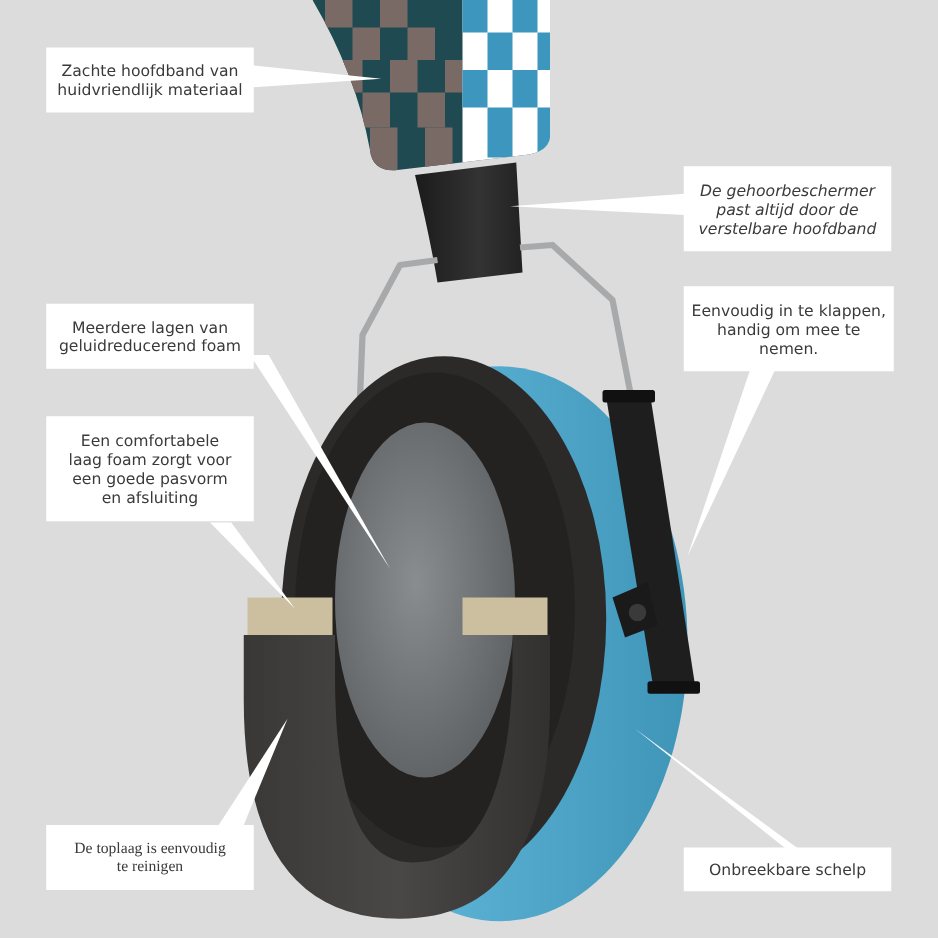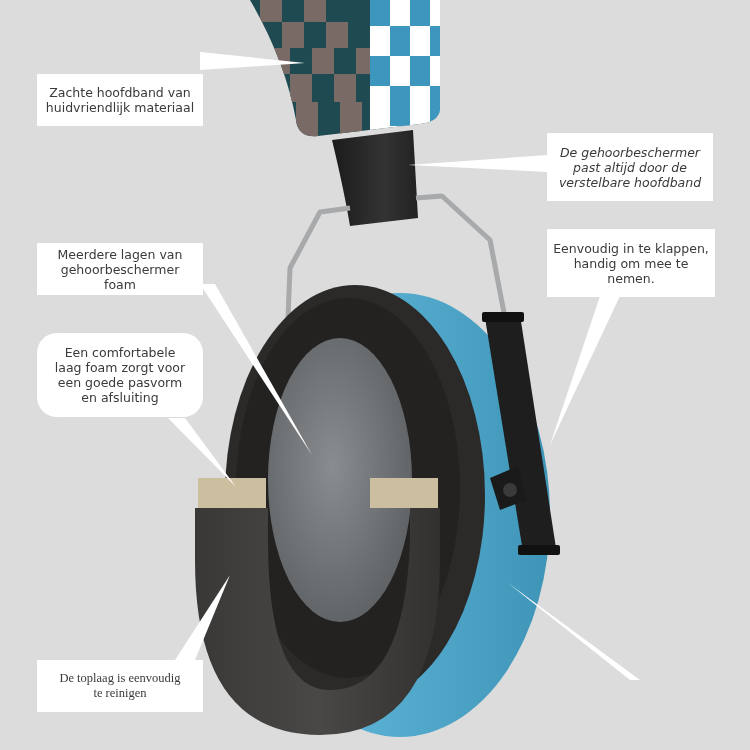--- a/index.html
+++ b/index.html
@@ -97,29 +97,30 @@
       <polygon points="200,52 200,70 305,63"></polygon>
       <polygon points="548,155 548,172 408,165"></polygon>
       <polygon points="600,296 620,296 550,445"></polygon>
       <polygon points="200,284 215,284 312,455"></polygon>
       <polygon points="168,418 185,418 236,487"></polygon>
       <polygon points="175,660 195,660 230,575"></polygon>
       <polygon points="630,680 640,680 508,583"></polygon>
     </g>
   </svg>
 
-  <div class="callout" style="left:37px;top:38px;width:166px;height:52px;margin-top:36px;">Zachte hoofdband van
+  <div class="callout" style="left:37px;top:38px;width:166px;height:52px;">Zachte hoofdband van
 huidvriendlijk materiaal</div>
   <div class="callout" style="left:547px;top:133px;width:166px;height:68px;font-style:italic;">De gehoorbeschermer
 past altijd door de
 verstelbare hoofdband</div>
   <div class="callout" style="left:547px;top:229px;width:168px;height:68px;">Eenvoudig in te klappen,
 handig om mee te
 nemen.</div>
   <div class="callout" style="left:37px;top:243px;width:166px;height:52px;">Meerdere lagen van
-gehoorbeschermer foam</div>
-  <div class="callout" style="left:37px;top:333px;width:166px;height:84px;border-radius:20px;">Een comfortabele
+geluidreducerend foam</div>
+  <div class="callout" style="left:37px;top:333px;width:166px;height:84px;">Een comfortabele
 laag foam zorgt voor
 een goede pasvorm
 en afsluiting</div>
   <div class="callout" style="left:37px;top:660px;width:166px;height:52px;font-family:Liberation Serif, serif;">De toplaag is eenvoudig
 te reinigen</div>
+  <div class="callout" style="left:547px;top:678px;width:166px;height:35px;">Onbreekbare schelp</div>
 </div>
 
 </body></html>

